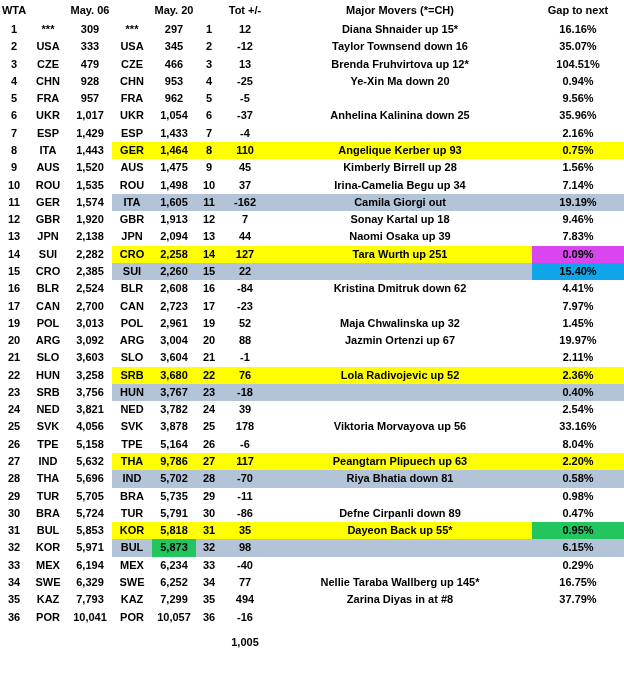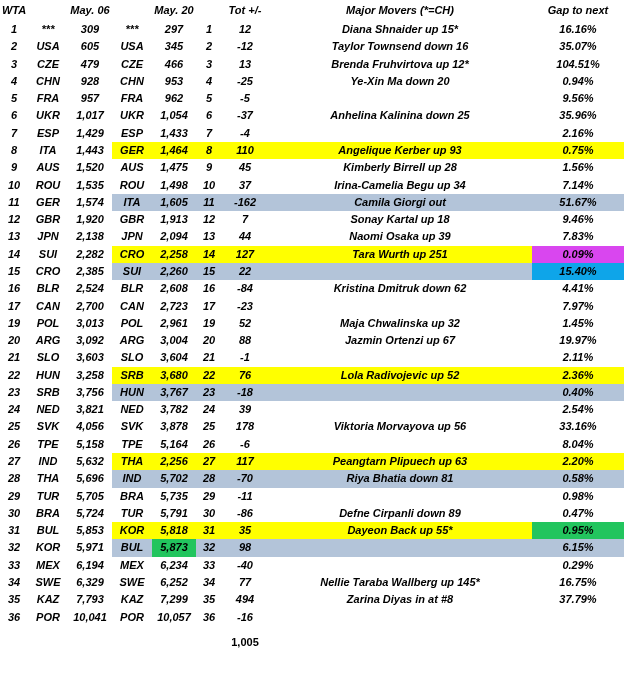--- a/index.html
+++ b/index.html
@@ -13,21 +13,20 @@
     overflow: hidden;
     font-family: "Liberation Sans", sans-serif;
     font-weight: bold;
     font-size: 11px;
     color: #000000;
   }
   table.rankings {
     border-collapse: collapse;
     table-layout: fixed;
     width: 624px;
-    font-style: italic;
   }
   table.rankings th,
   table.rankings td {
     padding: 0;
     margin: 0;
     height: 17.28px;
     line-height: 17.28px;
     vertical-align: middle;
     text-align: center;
     white-space: nowrap;
@@ -86,21 +85,21 @@
     <td class="c-val hl">297</td>
     <td class="c-rank2 hl">1</td>
     <td class="c-tot hl">12</td>
     <td class="c-mover hl">Diana Shnaider up 15*</td>
     <td class="c-gap hl">16.16%</td>
   </tr>
 
   <tr>
     <td class="c-rank">2</td>
     <td class="c-cty">USA</td>
-    <td class="c-val">605</td>
+    <td class="c-val">333</td>
     <td class="c-cty hl">USA</td>
     <td class="c-val hl">345</td>
     <td class="c-rank2 hl">2</td>
     <td class="c-tot hl">-12</td>
     <td class="c-mover hl">Taylor Townsend down 16</td>
     <td class="c-gap hl">35.07%</td>
   </tr>
 
   <tr>
     <td class="c-rank">3</td>
@@ -200,21 +199,21 @@
 
   <tr>
     <td class="c-rank">11</td>
     <td class="c-cty">GER</td>
     <td class="c-val">1,574</td>
     <td class="c-cty hl" style="background: rgb(179, 196, 217);">ITA</td>
     <td class="c-val hl" style="background: rgb(179, 196, 217); text-align: center;">1,605</td>
     <td class="c-rank2 hl" style="background: rgb(179, 196, 217);">11</td>
     <td class="c-tot hl" style="background: rgb(179, 196, 217);">-162</td>
     <td class="c-mover hl" style="background: rgb(179, 196, 217);">Camila Giorgi out</td>
-    <td class="c-gap hl" style="background: rgb(179, 196, 217);">51.67%</td>
+    <td class="c-gap hl" style="background: rgb(179, 196, 217);">19.19%</td>
   </tr>
 
   <tr>
     <td class="c-rank">12</td>
     <td class="c-cty">GBR</td>
     <td class="c-val">1,920</td>
     <td class="c-cty hl">GBR</td>
     <td class="c-val hl">1,913</td>
     <td class="c-rank2 hl">12</td>
     <td class="c-tot hl">7</td>
@@ -377,21 +376,21 @@
     <td class="c-tot hl">-6</td>
     <td class="c-mover hl"></td>
     <td class="c-gap hl">8.04%</td>
   </tr>
 
   <tr>
     <td class="c-rank">27</td>
     <td class="c-cty">IND</td>
     <td class="c-val">5,632</td>
     <td class="c-cty hl" style="background: rgb(255, 255, 0);">THA</td>
-    <td class="c-val hl" style="background: rgb(255, 255, 0);">2,256</td>
+    <td class="c-val hl" style="background: rgb(255, 255, 0);">9,786</td>
     <td class="c-rank2 hl" style="background: rgb(255, 255, 0);">27</td>
     <td class="c-tot hl" style="background: rgb(255, 255, 0);">117</td>
     <td class="c-mover hl" style="background: rgb(255, 255, 0);">Peangtarn Plipuech up 63</td>
     <td class="c-gap hl" style="background: rgb(255, 255, 0);">2.20%</td>
   </tr>
 
   <tr>
     <td class="c-rank">28</td>
     <td class="c-cty">THA</td>
     <td class="c-val">5,696</td>

